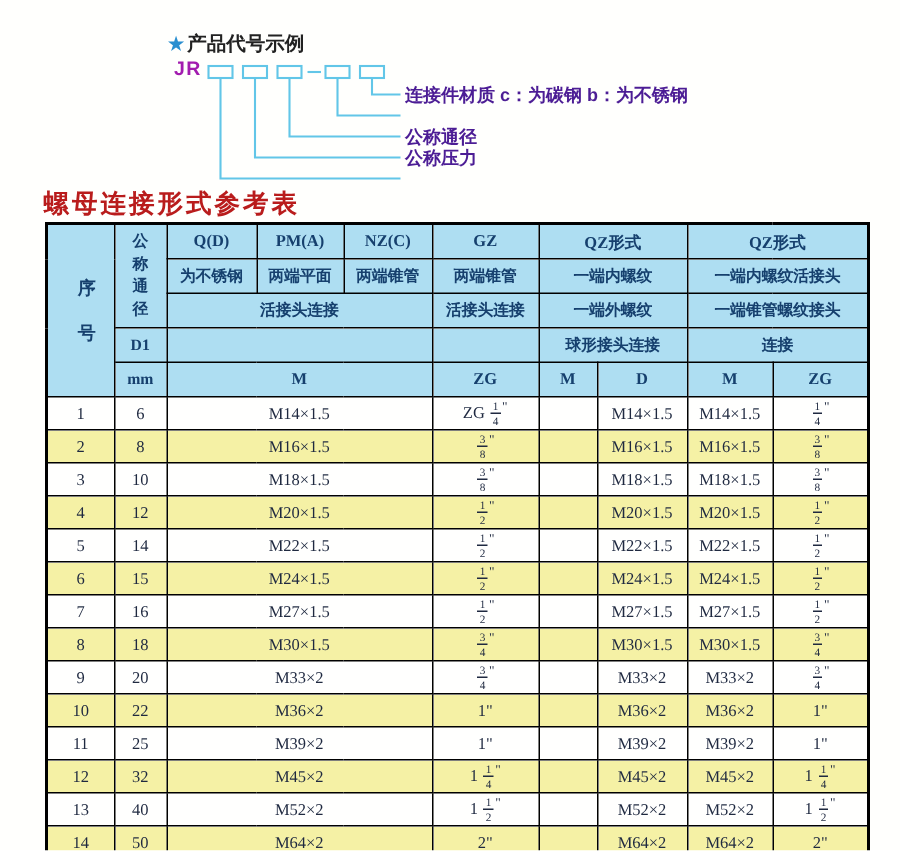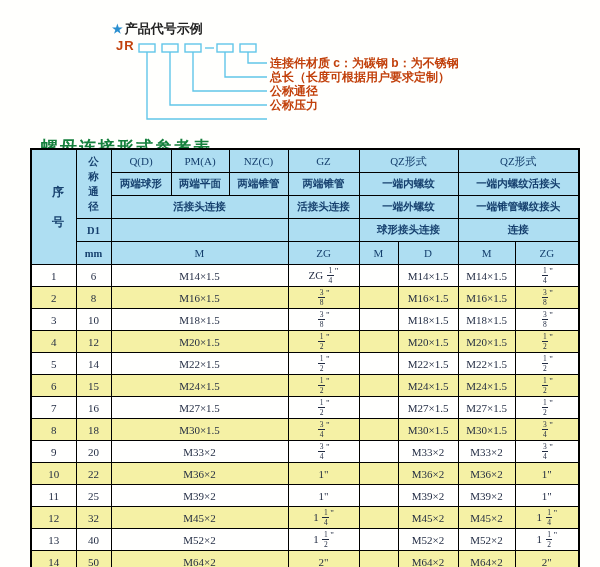--- a/index.html
+++ b/index.html
@@ -12,35 +12,35 @@
     --line:#62c6e8;
     --star:#2a8fd0;
   }
   html,body{margin:0;padding:0;background:#ffffff;}
   .page{position:relative;width:600px;height:567px;background:#fffffd;overflow:hidden;
         font-family:"Liberation Serif","DejaVu Serif",serif;}
   
   .legend-title{position:absolute;left:112px;top:20px;font-size:13px;font-weight:bold;
     color:#222;font-family:Liberation Sans, sans-serif;}
   .legend-title .star{color:var(--star);margin-right:2px;font-size:12px;}
-  .jr{position:absolute;left:116px;top:38px;font-size:13px;font-weight:bold;color:#c2410c;
+  .jr{position:absolute;left:116px;top:38px;font-size:13px;font-weight:bold;color:#a21caf;
     font-family:"Liberation Sans","DejaVu Sans",sans-serif;letter-spacing:1px;}
   .diagram-svg{position:absolute;left:0;top:0;}
   .lbl{position:absolute;left:270px;height:14px;line-height:14px;font-size:12px;font-weight:600;
-    color:#c2410c;font-family:"Liberation Sans","DejaVu Sans",sans-serif;white-space:nowrap;}
+    color:#4c1d95;font-family:"Liberation Sans","DejaVu Sans",sans-serif;white-space:nowrap;}
   
-  .tbl-title{position:absolute;left:29px;top:124px;margin:12px;font-size:17px;font-weight:bold;
-    color:#15803d;letter-spacing:2px;font-family:"Liberation Serif","DejaVu Serif",serif;}
+  .tbl-title{position:absolute;left:29px;top:124px;margin:0;font-size:17px;font-weight:bold;
+    color:#b91c1c;letter-spacing:2px;font-family:"Liberation Serif","DejaVu Serif",serif;}
   
   table.ref{position:absolute;left:30px;top:148px;width:548px;border-collapse:collapse;
     table-layout:fixed;border:2.5px solid var(--border);}
   table.ref td{border:1.5px solid var(--border);text-align:center;vertical-align:middle;
     padding:0;overflow:hidden;white-space:nowrap;}
   thead td{background:var(--hdr-bg);color:var(--hdr-text);font-size:10.5px;font-weight:600;height:22px;}
-  thead td.code{font-size:11px;font-weight:400;}
+  thead td.code{font-size:11px;font-weight:700;}
   tbody td{color:var(--data-text);font-size:11px;height:21px;background:var(--row-bg);}
   tbody tr.alt td{background:var(--alt-bg);}
   .vtext{width:1.15em;margin:0 auto;word-break:break-all;white-space:normal;}
   .v-no{font-size:12px;line-height:30px;margin-left:19px;}
   .v-dn{font-size:10.5px;line-height:15px;}
   .frac{display:inline-flex;flex-direction:column;vertical-align:middle;line-height:1;
     font-size:7.5px;margin:0 1px;}
   .frac .n{border-bottom:1px solid currentColor;padding:0 1.5px 0.5px;}
   .frac .d{padding-top:0.5px;}
   .q{font-size:9px;vertical-align:super;line-height:1;}
@@ -65,21 +65,20 @@
       <rect x="240" y="44" width="16" height="8"></rect>
       <polyline points="248,52 248,63 267,63"></polyline>
       <polyline points="225,52 225,77 267,77"></polyline>
       <polyline points="193,52 193,91 267,91"></polyline>
       <polyline points="170,52 170,105 267,105"></polyline>
       <polyline points="147,52 147,119 267,119"></polyline>
     </g>
   </svg>
 
   <div class="lbl" style="top:56px">连接件材质  c：为碳钢  b：为不锈钢</div>
-  <div class="lbl" style="top:70px">总长（长度可根据用户要求定制）</div>
   <div class="lbl" style="top:84px">公称通径</div>
   <div class="lbl" style="top:98px">公称压力</div>
 
   <h1 class="tbl-title">螺母连接形式参考表</h1>
 
   <table class="ref">
     <colgroup>
       <col style="width:45px">
         <col style="width:35px">
         <col style="width:60px">
@@ -100,21 +99,21 @@
             <div class="vtext v-dn">公称通径</div>
           </td>
         <td class="code">Q(D)</td>
         <td class="code">PM(A)</td>
         <td class="code">NZ(C)</td>
         <td class="code">GZ</td>
         <td class="code" colspan="2">QZ形式</td>
         <td class="code" colspan="2">QZ形式</td>
       </tr>
       <tr>
-        <td>两端球形</td>
+        <td>为不锈钢</td>
         <td>两端平面</td>
         <td>两端锥管</td>
         <td>两端锥管</td>
         <td colspan="2">一端内螺纹</td>
         <td colspan="2">一端内螺纹活接头</td>
       </tr>
       <tr>
         <td colspan="3">活接头连接</td>
         <td>活接头连接</td>
         <td colspan="2">一端外螺纹</td>

